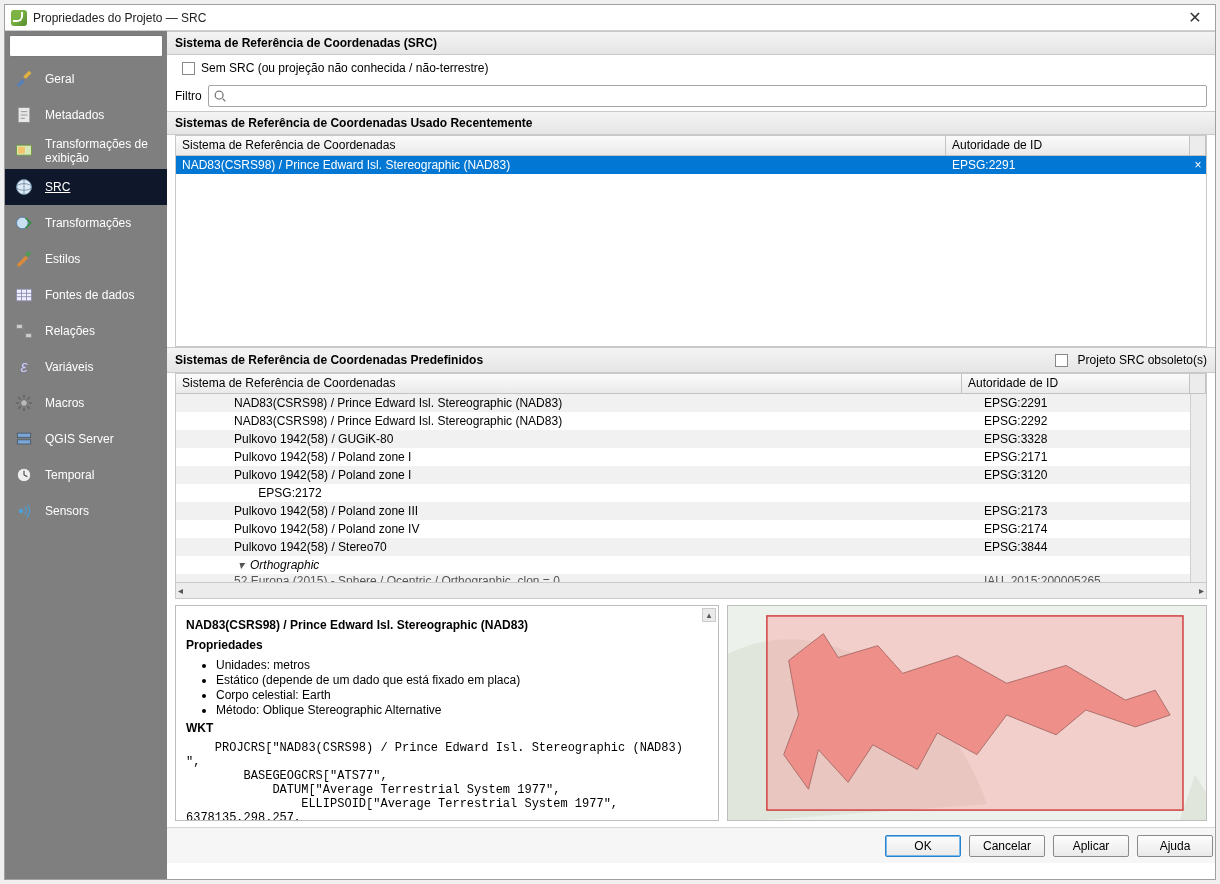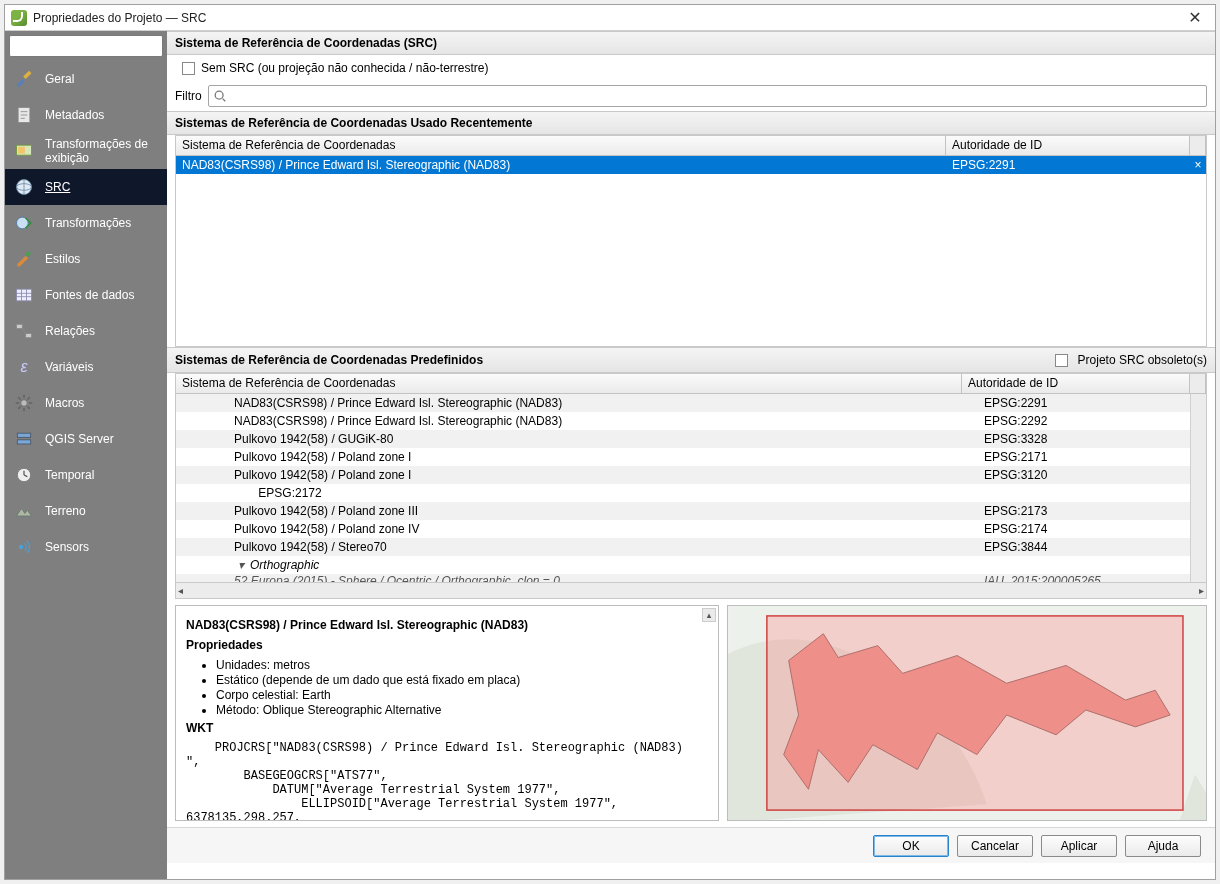--- a/index.html
+++ b/index.html
@@ -86,21 +86,21 @@
   .row.selected { background:#0277d3; color:#fff; }
 
   .predef-toolbar { display:flex; align-items:center; padding:5px 8px; gap:10px; }
   .spacer { flex:1; }
 
   .predef-body { height:188px; overflow:hidden; background:#fff; position:relative; }
   .row.alt { background:#f1f1f1; }
   .indent1 { padding-left: 58px !important; }
   .indent2 { padding-left: 40px !important; font-style: italic; }
   .tw { display:inline-block; width:10px; text-align:center; margin-left:20px; margin-right:4px; color:#555; }
-  .clip-row { color:#555;font-style:italic; }
+  .clip-row { color:#555; }
   .hscroll { height:16px; background:#ececec; border:1px solid #c9c9c9; border-top:none; margin:0 8px; display:flex; align-items:center; justify-content:space-between; padding:0 2px; font-size:10px; color:#555; }
 
   
   .detail-row { display:flex; gap:8px; margin:6px 8px; height:216px; }
   .detail-box {
     flex:1; border:1px solid #bdbdbd; background:#fff; font-size:12px;
     padding:8px 10px; overflow:auto; position:relative;
   }
   .detail-box .scroll-up {
     position:absolute; top:2px; right:2px; width:14px; height:14px; background:#eaeaea;
@@ -112,21 +112,21 @@
   .detail-box pre { font-family: "Consolas","Courier New",monospace; font-size:12px; margin-top:4px; white-space:pre; }
 
   .map-box {
     width:480px; border:1px solid #bdbdbd; background:#eef1ee; position:relative; overflow:hidden;
   }
   .map-box svg { width:100%; height:100%; }
 
   
   .footer {
     height:36px; display:flex; align-items:center; justify-content:flex-end;
-    gap:8px; padding:0 14px; border-top:1px solid #d6d6d6; background:#f6f6f6;
+    gap:8px; padding:0 2px; border-top:1px solid #d6d6d6; background:#f6f6f6;
   }
   .btn {
     min-width:76px; height:22px; border:1px solid #8a8a8a; border-radius:2px;
     background:linear-gradient(#fdfdfd,#eaeaea); font-size:12px; padding:0 12px;
     display:flex; align-items:center; justify-content:center; cursor:pointer;
   }
   .btn.default { border-color:#2982cc; box-shadow:0 0 0 1px #7db9e8 inset; }
 
   .vscroll {
     position:absolute; right:0; top:0; bottom:0; width:16px; background:#ececec;
@@ -271,28 +271,20 @@
       </div>
       <div class="nav-item">
         <span class="nav-icon">
             <svg viewBox="0 0 24 24" width="20" height="20">
               <circle cx="12" cy="12" r="8" fill="#eee" stroke="#777"></circle>
               <line x1="12" y1="12" x2="12" y2="7" stroke="#555" stroke-width="1.5"></line>
               <line x1="12" y1="12" x2="16" y2="14" stroke="#555" stroke-width="1.5"></line>
             </svg>
           </span>
         <span class="nav-label">Temporal</span>
-      </div>
-      <div class="nav-item">
-        <span class="nav-icon">
-            <svg viewBox="0 0 24 24" width="20" height="20">
-              <path d="M3 18l6-9 4 6 3-4 5 7H3z" fill="#aeb8a0" stroke="#677"></path>
-            </svg>
-          </span>
-        <span class="nav-label">Terreno</span>
       </div>
       <div class="nav-item">
         <span class="nav-icon">
             <svg viewBox="0 0 24 24" width="18" height="18">
               <circle cx="8" cy="12" r="3" fill="#4aa0d8"></circle>
               <path d="M13 7a7 7 0 010 10" fill="none" stroke="#4aa0d8" stroke-width="1.5"></path>
               <path d="M16 4a11 11 0 010 16" fill="none" stroke="#4aa0d8" stroke-width="1.5"></path>
             </svg>
           </span>
         <span class="nav-label">Sensors</span>

